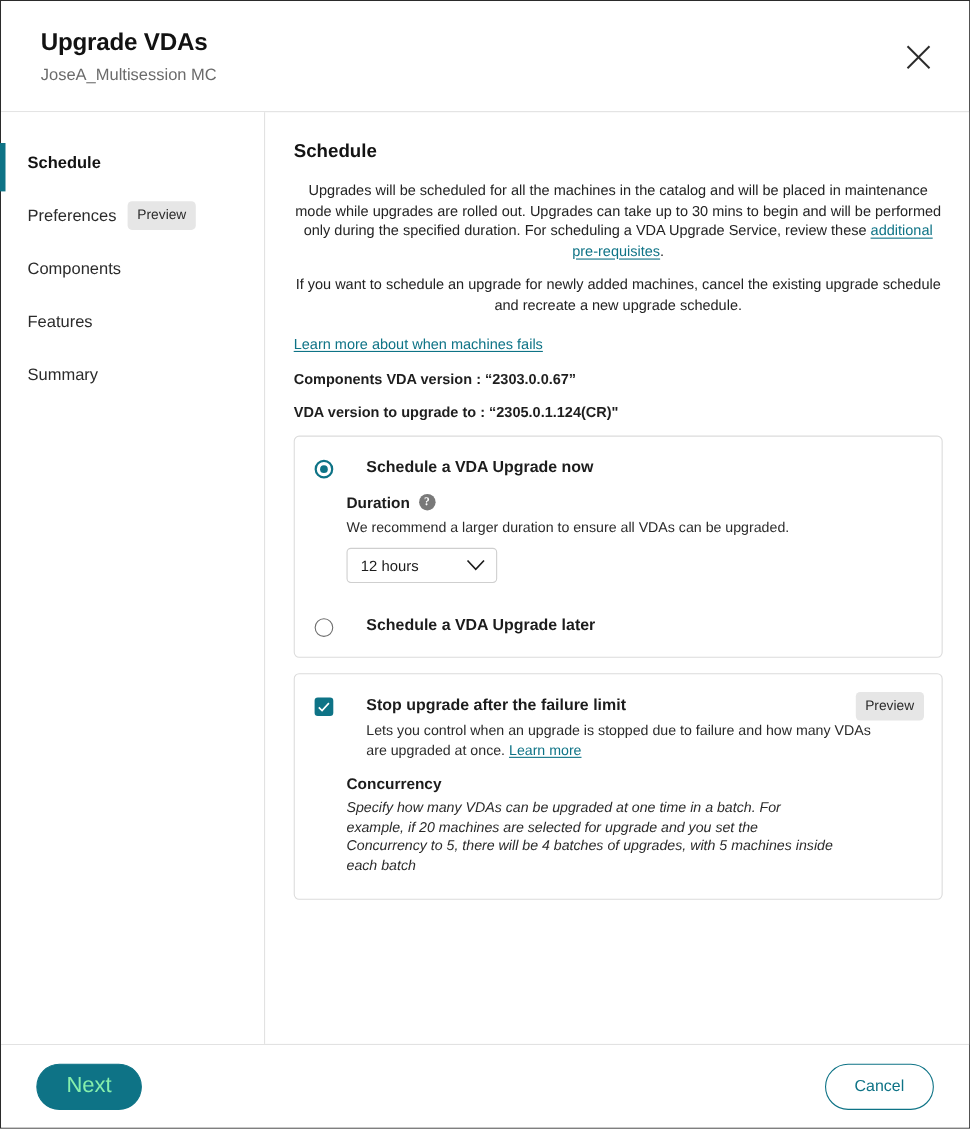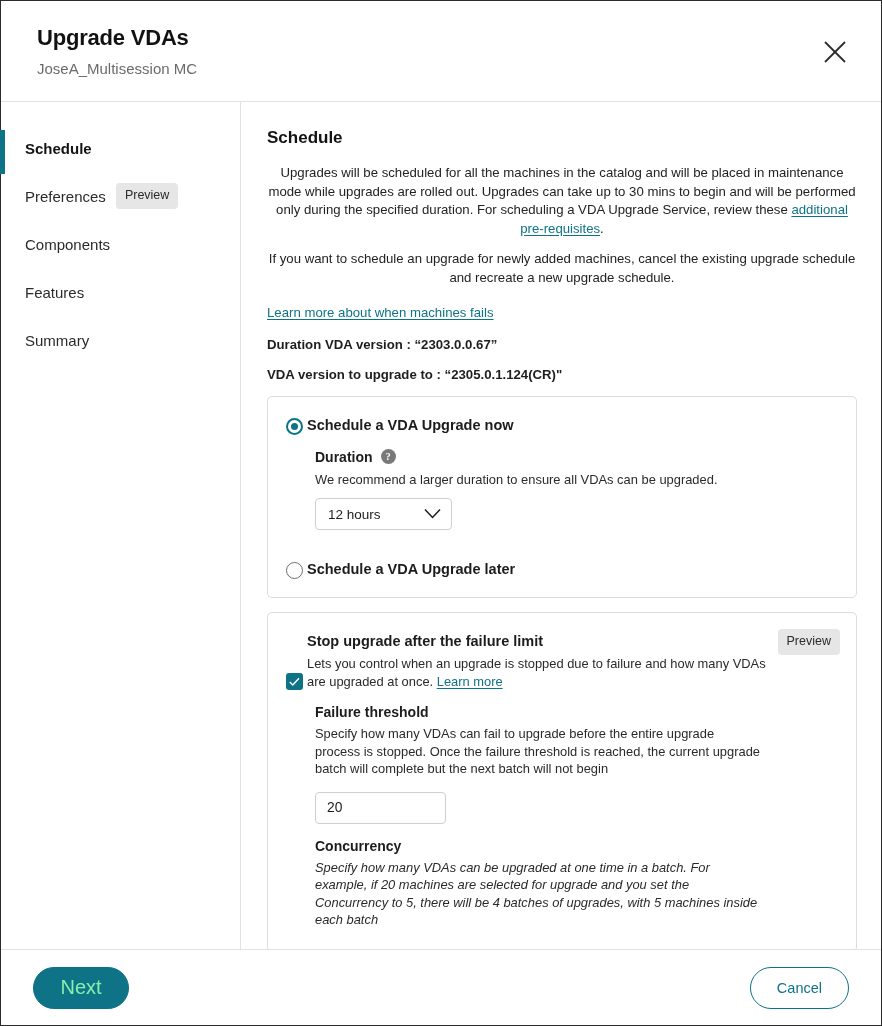--- a/index.html
+++ b/index.html
@@ -153,22 +153,22 @@
     border: 1px solid #dcdcdc;
     border-radius: 5px;
     background: #fff;
     padding: 18px 18px 18px 18px;
     margin-bottom: 14px;
     position: relative;
   }
 
   .opt-row {
     display: flex;
-    align-items: flex-end;
-    gap: 4px;
+    align-items: flex-start;
+    gap: 30px;
   }
   .radio {
     width: 17px; height: 17px;
     flex: 0 0 17px;
     border-radius: 50%;
     border: 2px solid #0e7386;
     background: #fff;
     margin-top: 3px;
     position: relative;
     cursor: pointer;
@@ -362,21 +362,21 @@
     <div class="content">
 
       <div class="section-title">Schedule</div>
 
       <p class="para"><span>Upgrades will be scheduled for all the machines in the catalog and will be placed in maintenance mode while upgrades are rolled out. Upgrades can take up to 30 mins to begin and will be performed only during the specified duration. For scheduling a VDA Upgrade Service, review these </span><a class="link">additional pre-requisites</a><span>.</span></p>
 
       <p class="para">If you want to schedule an upgrade for newly added machines, cancel the existing upgrade schedule and recreate a new upgrade schedule.</p>
 
       <a class="standalone-link">Learn more about when machines fails</a>
 
-      <div class="version-line">Duration VDA version : “2303.0.0.67”</div>
+      <div class="version-line">Components VDA version : “2303.0.0.67”</div>
       <div class="version-line">VDA version to upgrade to : “2305.0.1.124(CR)"</div>
 
       
       <div class="card">
 
         <div class="opt-row">
           <span class="radio checked"></span>
           <span class="opt-label">Schedule a VDA Upgrade now</span>
         </div>
 
@@ -413,25 +413,20 @@
             <svg width="11" height="10" viewBox="0 0 11 10" aria-hidden="true">
               <polyline points="0.8,5 3.8,8 10,1.2" fill="none" stroke="#ffffff" stroke-width="1.5"></polyline>
             </svg>
           </span>
           <div>
             <div class="opt-label">Stop upgrade after the failure limit</div>
             <p class="check-desc"><span>Lets you control when an upgrade is stopped due to failure and how many VDAs are upgraded at once. </span><a class="link">Learn more</a></p>
           </div>
         </div>
 
-        <div class="sub-block">
-          <div class="sub-title">Failure threshold</div>
-          <p class="hint" style="max-width:445px;">Specify how many VDAs can fail to upgrade before the entire upgrade process is stopped. Once the failure threshold is reached, the current upgrade batch will complete but the next batch will not begin</p>
-          <input class="text-input wide" type="text" value="20" style="">
-        </div>
 
         <div class="sub-block">
           <div class="sub-title">Concurrency</div>
           <p class="hint" style="max-width:445px;font-style:italic;">Specify how many VDAs can be upgraded at one time in a batch. For example, if 20 machines are selected for upgrade and you set the Concurrency to 5, there will be 4 batches of upgrades, with 5 machines inside each batch</p>
 
         </div>
 
       </div>
 
     </div>

